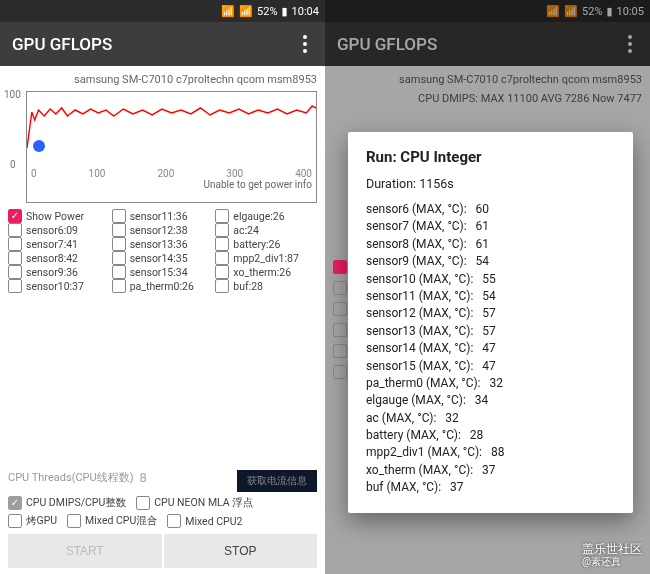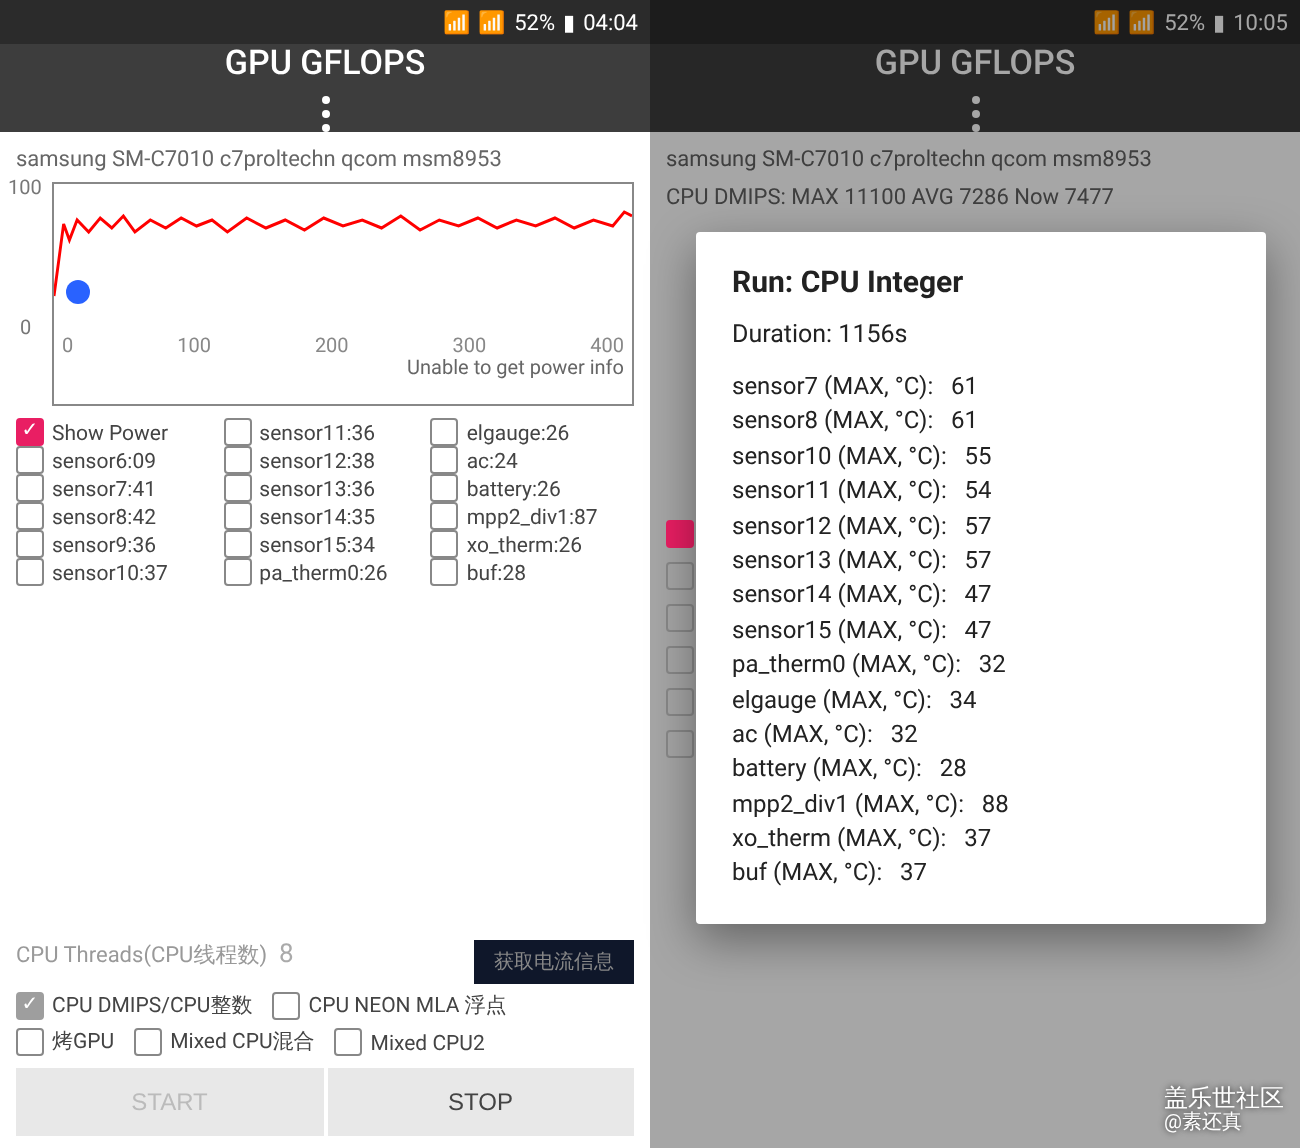--- a/index.html
+++ b/index.html
@@ -1,25 +1,25 @@
 <!DOCTYPE html>
 <html><head>
 <meta charset="utf-8">
 <style>
   * { box-sizing: border-box; margin: 0; padding: 0; }
   body { font-family: Roboto, Arial, sans-serif; background: #888; }
   .wrap { display: flex; width: 650px; height: 574px; position: relative; }
   .phone { width: 325px; height: 574px; background: #fff; display: flex; flex-direction: column; overflow: hidden; position: relative; }
   .statusbar { height: 22px; background: #2b2b2b; color: #fff; display: flex; align-items: center; justify-content: flex-end; padding: 0 6px; font-size: 11px; gap: 4px; }
   .sb-icon { font-size: 11px; }
-  .appbar { height: 44px; background: #3d3d3d; color: #fff; display: flex; align-items: center; justify-content: space-between; padding: 0 12px; font-size: 17px; font-weight: 500; flex-direction: column; }
+  .appbar { height: 44px; background: #3d3d3d; color: #fff; display: flex; align-items: center; justify-content: space-between; padding: 0 12px; font-size: 17px; font-weight: 500; }
   .menu-dots { display: flex; flex-direction: column; gap: 3px; padding: 6px; }
   .menu-dots span { width: 4px; height: 4px; border-radius: 50%; background: #fff; }
   .content { flex: 1; padding: 6px 8px; display: flex; flex-direction: column; font-size: 11px; color: #555; overflow: hidden; }
-  .devinfo { text-align: left; font-size: 11px; color: #666; line-height: 1.4; margin-bottom: 4px; }
+  .devinfo { text-align: right; font-size: 11px; color: #666; line-height: 1.4; margin-bottom: 4px; }
   .chartbox { border: 1px solid #888; position: relative; height: 112px; margin-bottom: 6px; }
   .chart-ylabel { position: absolute; left: -22px; top: -2px; font-size: 10px; color: #777; }
   .chart-ylabel2 { position: absolute; left: -16px; top: 68px; font-size: 10px; color: #777; }
   .chart-svg { width: 100%; height: 76px; display: block; }
   .chart-xlabels { display: flex; justify-content: space-between; font-size: 10px; color: #888; padding: 0 4px; }
   .chart-note { text-align: right; font-size: 10px; color: #666; padding-right: 4px; }
   .start-dot { position: absolute; left: 6px; top: 48px; width: 12px; height: 12px; border-radius: 50%; background: #2962ff; }
   .checks { display: flex; gap: 2px; flex: 1 1 auto; overflow: hidden; margin-bottom: 6px; }
   .check-col { flex: 1; display: flex; flex-direction: column; gap: 0; }
   .ck { display: flex; align-items: center; gap: 4px; font-size: 10.5px; color: #444; }
@@ -29,21 +29,21 @@
   .ck .box.checked-grey { background: #9e9e9e; border-color: #9e9e9e; }
   .ck .box.checked-grey::after { content: "✓"; color: #fff; font-size: 10px; line-height: 1; }
   .threads-row { display: flex; gap: 6px; font-size: 11px; color: #999; margin-bottom: 4px; }
   .threads-row .val { font-size: 13px; color: #aaa; }
   .btn-grey { background: #0f172a; color: #888; font-size: 10px; padding: 4px 10px; border: none; }
   .opts-row { display: flex; gap: 10px; font-size: 10.5px; color: #aaa; margin-bottom: 4px; flex-wrap: wrap; }
   .btns { display: flex; gap: 2px; margin-top: 2px; }
   .btns button { flex: 1; padding: 10px 0; font-size: 12px; border: none; background: #e8e8e8; color: #444; }
   .btns button.start { color: #bbb; }
   .dim { position: absolute; inset: 0; background: rgba(0,0,0,0.35); }
-  .dialog { position: absolute; top: 116px; left: 348px; width: 285px; background: #fff; border-radius: 2px; box-shadow: 0 8px 24px rgba(0,0,0,0.4); padding: 16px 18px; font-size: 12.5px; color: #222; }
+  .dialog { position: absolute; top: 132px; left: 348px; width: 285px; background: #fff; border-radius: 2px; box-shadow: 0 8px 24px rgba(0,0,0,0.4); padding: 16px 18px; font-size: 12.5px; color: #222; }
   .dialog h3 { font-size: 15px; font-weight: 700; margin-bottom: 10px; }
   .dialog .dur { margin-bottom: 10px; }
   .dialog .sensor-row { line-height: 1.45; white-space: pre; font-family: Roboto, Arial, sans-serif; font-size: 12px; }
   .watermark { position: absolute; right: 8px; bottom: 6px; text-align: left; color: #fff; text-shadow: 0 0 3px rgba(0,0,0,0.8); font-size: 12px; line-height: 1.2; }
   .watermark .sub { font-size: 10px; }
   .phone.right .content { filter: brightness(0.95); }
   .right-checks-strip { position:absolute; left:333px; top:260px; width:12px; }
   .strip-ck { width:14px; height:14px; border:1.5px solid #888; margin-bottom:7px; border-radius:2px; }
   .strip-ck.checked { background:#e91e63; border-color:#e91e63; }
 </style>
@@ -51,21 +51,21 @@
 <body>
 
 <div class="wrap">
 
   <div class="phone left">
     <div class="statusbar">
       <span class="sb-icon">📶</span>
       <span class="sb-icon">📶</span>
       <span>52%</span>
       <span class="sb-icon">▮</span>
-      <span>04:04</span>
+      <span>10:04</span>
     </div>
     <div class="appbar">
       <span>GPU GFLOPS</span>
       <div class="menu-dots">
           <span></span>
           <span></span>
           <span></span>
         </div>
     </div>
     <div class="content">
@@ -239,22 +239,24 @@
       <div class="strip-ck"></div>
       <div class="strip-ck"></div>
       <div class="strip-ck"></div>
       <div class="strip-ck"></div>
   </div>
 
   <div class="dialog">
     <h3>Run: CPU Integer</h3>
     <div class="dur">Duration: 1156s</div>
     <div id="dialog-rows">
+        <div class="sensor-row">sensor6 (MAX, °C):   60</div>
         <div class="sensor-row">sensor7 (MAX, °C):   61</div>
         <div class="sensor-row">sensor8 (MAX, °C):   61</div>
+        <div class="sensor-row">sensor9 (MAX, °C):   54</div>
         <div class="sensor-row">sensor10 (MAX, °C):   55</div>
         <div class="sensor-row">sensor11 (MAX, °C):   54</div>
         <div class="sensor-row">sensor12 (MAX, °C):   57</div>
         <div class="sensor-row">sensor13 (MAX, °C):   57</div>
         <div class="sensor-row">sensor14 (MAX, °C):   47</div>
         <div class="sensor-row">sensor15 (MAX, °C):   47</div>
         <div class="sensor-row">pa_therm0 (MAX, °C):   32</div>
         <div class="sensor-row">elgauge (MAX, °C):   34</div>
         <div class="sensor-row">ac (MAX, °C):   32</div>
         <div class="sensor-row">battery (MAX, °C):   28</div>

